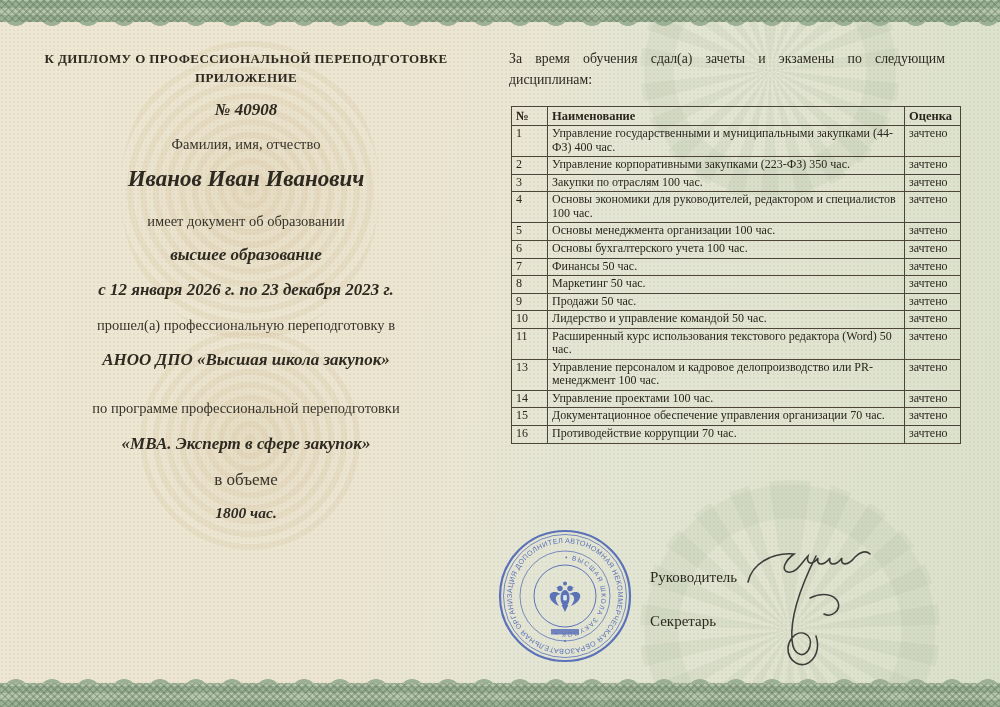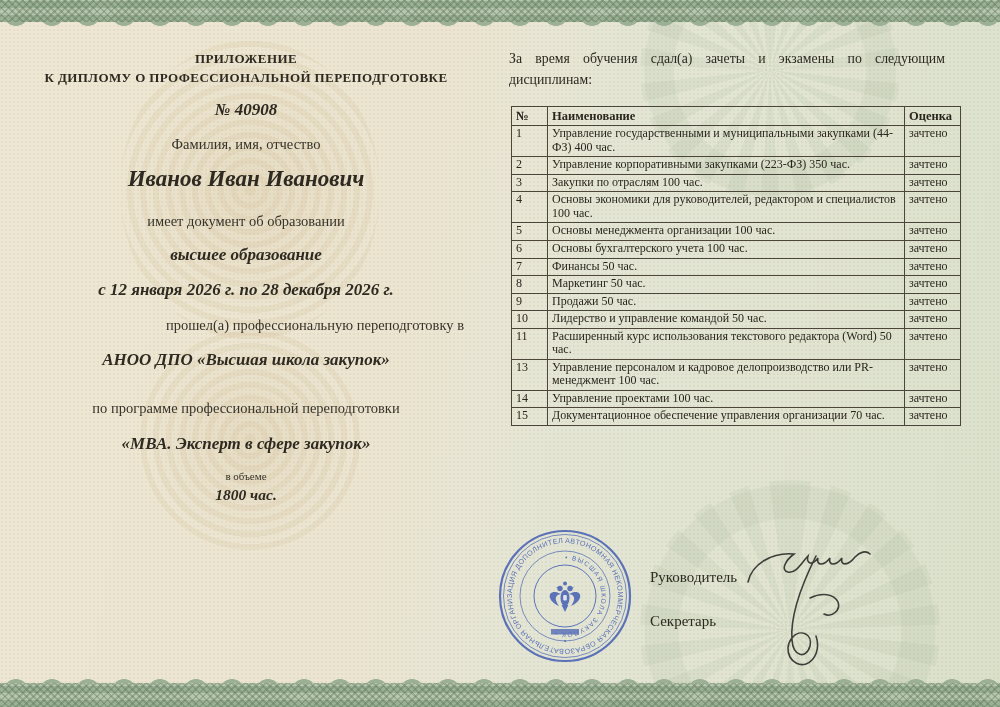--- a/index.html
+++ b/index.html
@@ -42,21 +42,21 @@
     opacity:.55;
   }
   
   .left-col{position:absolute;left:28px;top:0;width:436px;text-align:center;color:#2e2a21;}
   .lc-line{position:absolute;left:0;width:100%;}
   .t-title{font-size:13px;font-weight:bold;letter-spacing:.4px;line-height:1.45;}
   .t-number{font-size:17px;font-weight:bold;font-style:italic;}
   .t-label{font-size:14.5px;color:#38332a;}
   .t-name{font-size:23px;font-weight:bold;font-style:italic;}
   .t-value{font-size:17px;font-weight:bold;font-style:italic;}
-  .t-small{font-size:11px;color:#38332a;}
+  .t-small{font-size:17px;color:#38332a;}
   .t-volume{font-size:15.5px;font-weight:bold;font-style:italic;}
   
   .intro{
     position:absolute;left:509px;top:49px;width:436px;
     font-size:13.8px;line-height:1.52;color:#2c2920;
     text-align:justify;
   }
   table.grades{
     position:absolute;left:511px;top:106px;width:432px;
     border-collapse:collapse;table-layout:fixed;
@@ -89,35 +89,35 @@
 
   <div class="strip top"></div>
   <div class="sc t2"></div>
   <div class="sc t1"></div>
   <div class="strip bottom"></div>
   <div class="sc b2"></div>
   <div class="sc b1"></div>
 
   <div class="left-col">
     <div class="lc-line t-title" style="top:50px;">
+      <div>К ДИПЛОМУ О ПРОФЕССИОНАЛЬНОЙ ПЕРЕПОДГОТОВКЕ</div>
       <div>ПРИЛОЖЕНИЕ</div>
-      <div>К ДИПЛОМУ О ПРОФЕССИОНАЛЬНОЙ ПЕРЕПОДГОТОВКЕ</div>
     </div>
     <div class="lc-line t-number" style="top:100px;text-align:center;">№ 40908</div>
     <div class="lc-line t-label" style="top:136px;">Фамилия, имя, отчество</div>
     <div class="lc-line t-name" style="top:166px;">Иванов Иван Иванович</div>
     <div class="lc-line t-label" style="top:213px;">имеет документ об образовании</div>
     <div class="lc-line t-value" style="top:245px;">высшее образование</div>
-    <div class="lc-line t-value" style="top:280px;">с 12 января 2026 г. по 28 декабря 2026 г.</div>
-    <div class="lc-line t-label" style="top:317px;text-align:right;">прошел(а) профессиональную переподготовку в</div>
+    <div class="lc-line t-value" style="top:280px;">с 12 января 2026 г. по 23 декабря 2023 г.</div>
+    <div class="lc-line t-label" style="top:317px;">прошел(а) профессиональную переподготовку в</div>
     <div class="lc-line t-value" style="top:350px;">АНОО ДПО «Высшая школа закупок»</div>
     <div class="lc-line t-label" style="top:400px;">по программе профессиональной переподготовки</div>
     <div class="lc-line t-value" style="top:434px;">«МВА. Эксперт в сфере закупок»</div>
     <div class="lc-line t-small" style="top:470px;">в объеме</div>
-    <div class="lc-line t-volume" style="top:486px;text-align:center;">1800 час.</div>
+    <div class="lc-line t-volume" style="top:504px;text-align:center;">1800 час.</div>
   </div>
 
   <div class="intro">За время обучения сдал(а) зачеты и экзамены по следующим дисциплинам:</div>
 
   <table class="grades">
     <thead>
       <tr>
         <th class="col-num">№</th>
         <th class="col-name">Наименование</th>
         <th class="col-grade">Оценка</th>
@@ -185,20 +185,25 @@
           <td>зачтено</td>
         </tr>
         <tr>
           <td>14</td>
           <td>Управление проектами 100 час.</td>
           <td>зачтено</td>
         </tr>
         <tr>
           <td>15</td>
           <td>Документационное обеспечение управления организации 70 час.</td>
+          <td>зачтено</td>
+        </tr>
+        <tr>
+          <td>16</td>
+          <td>Противодействие коррупции 70 час.</td>
           <td>зачтено</td>
         </tr>
       </tbody>
   </table>
 
   <svg class="seal" viewBox="0 0 140 140">
     <defs>
       <path id="sealOuterPath" d="M70,17 a53,53 0 1,1 -0.05,0 z"></path>
       <path id="sealInnerPath" d="M70,33.5 a36.5,36.5 0 1,1 -0.05,0 z"></path>
     </defs>

